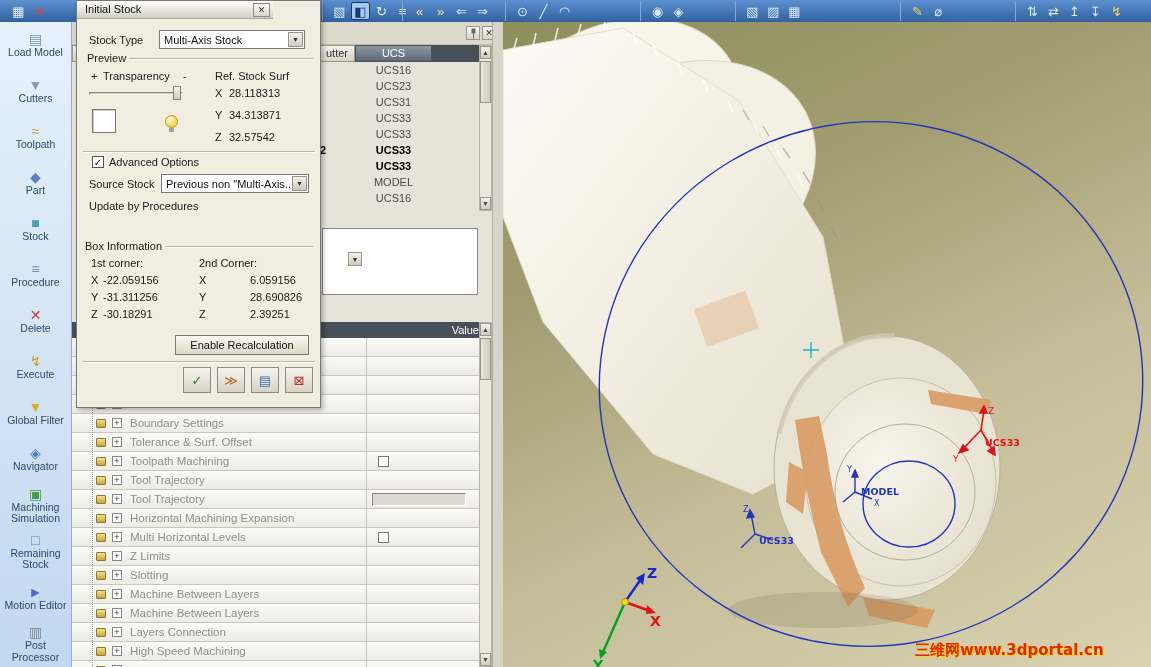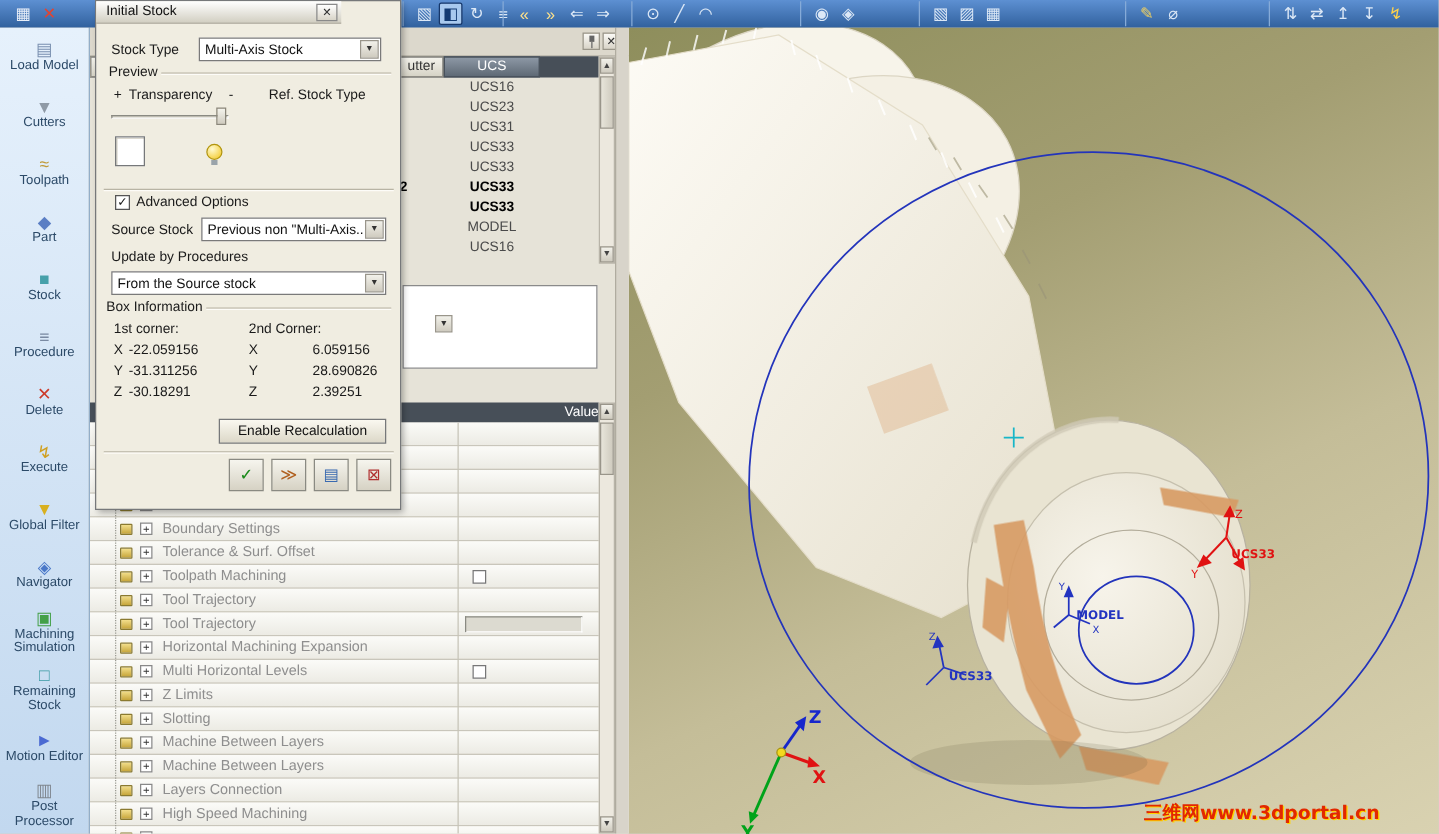--- a/index.html
+++ b/index.html
@@ -410,47 +410,55 @@
     <span class="cval">Multi-Axis Stock</span>
     <span class="cbtn">▼</span>
   </div>
 
   <span class="lbl" style="left:10px;top:51px">Preview</span>
   <div class="grpline" style="left:52px;top:57px;width:184px"></div>
 
   <span class="lbl" style="left:14px;top:69px">+</span>
   <span class="lbl" style="left:26px;top:69px">Transparency</span>
   <span class="lbl" style="left:106px;top:69px">-</span>
-  <span class="lbl" style="left:138px;top:69px">Ref. Stock Type</span>
+  <span class="lbl" style="left:138px;top:69px">Ref. Stock Surf</span>
 
   <div class="slider" style="left:12px;top:84px">
     <div class="strack"></div>
     <div class="sgrip"></div>
   </div>
 
+  <div class="refrows" style="left:138px;top:86px">
+
+  <div class="refrow">
+        <span class="raxis">X</span><span>28.118313</span>
+      </div>
+      <div class="refrow">
+        <span class="raxis">Y</span><span>34.313871</span>
+      </div>
+      <div class="refrow">
+        <span class="raxis">Z</span><span>32.57542</span>
+      </div>
+    </div>
 
   <div class="swatch" style="left:15px;top:108px"></div>
   <div class="bulb" style="left:88px;top:114px"></div>
 
   <div class="dsep" style="top:150px"></div>
 
   <span class="chk" style="left:15px;top:155px">✓</span>
   <span class="lbl" style="left:32px;top:155px">Advanced Options</span>
 
   <span class="lbl" style="left:12px;top:177px">Source Stock</span>
   <div class="combo" style="left:84px;top:173px;width:148px">
     <span class="cval">Previous non "Multi-Axis...</span>
     <span class="cbtn">▼</span>
   </div>
 
   <span class="lbl" style="left:12px;top:199px">Update by Procedures</span>
-  <div class="combo" style="left:12px;top:216px;width:220px">
-    <span class="cval">From the Source stock</span>
-    <span class="cbtn">▼</span>
-  </div>
 
   <span class="lbl" style="left:8px;top:239px">Box Information</span>
   <div class="grpline" style="left:88px;top:245px;width:148px"></div>
 
   <span class="lbl" style="left:14px;top:256px">1st corner:</span>
   <span class="lbl" style="left:122px;top:256px">2nd Corner:</span>
 
   <div class="crows" style="left:14px;top:273px">
 
   <div class="crow">

